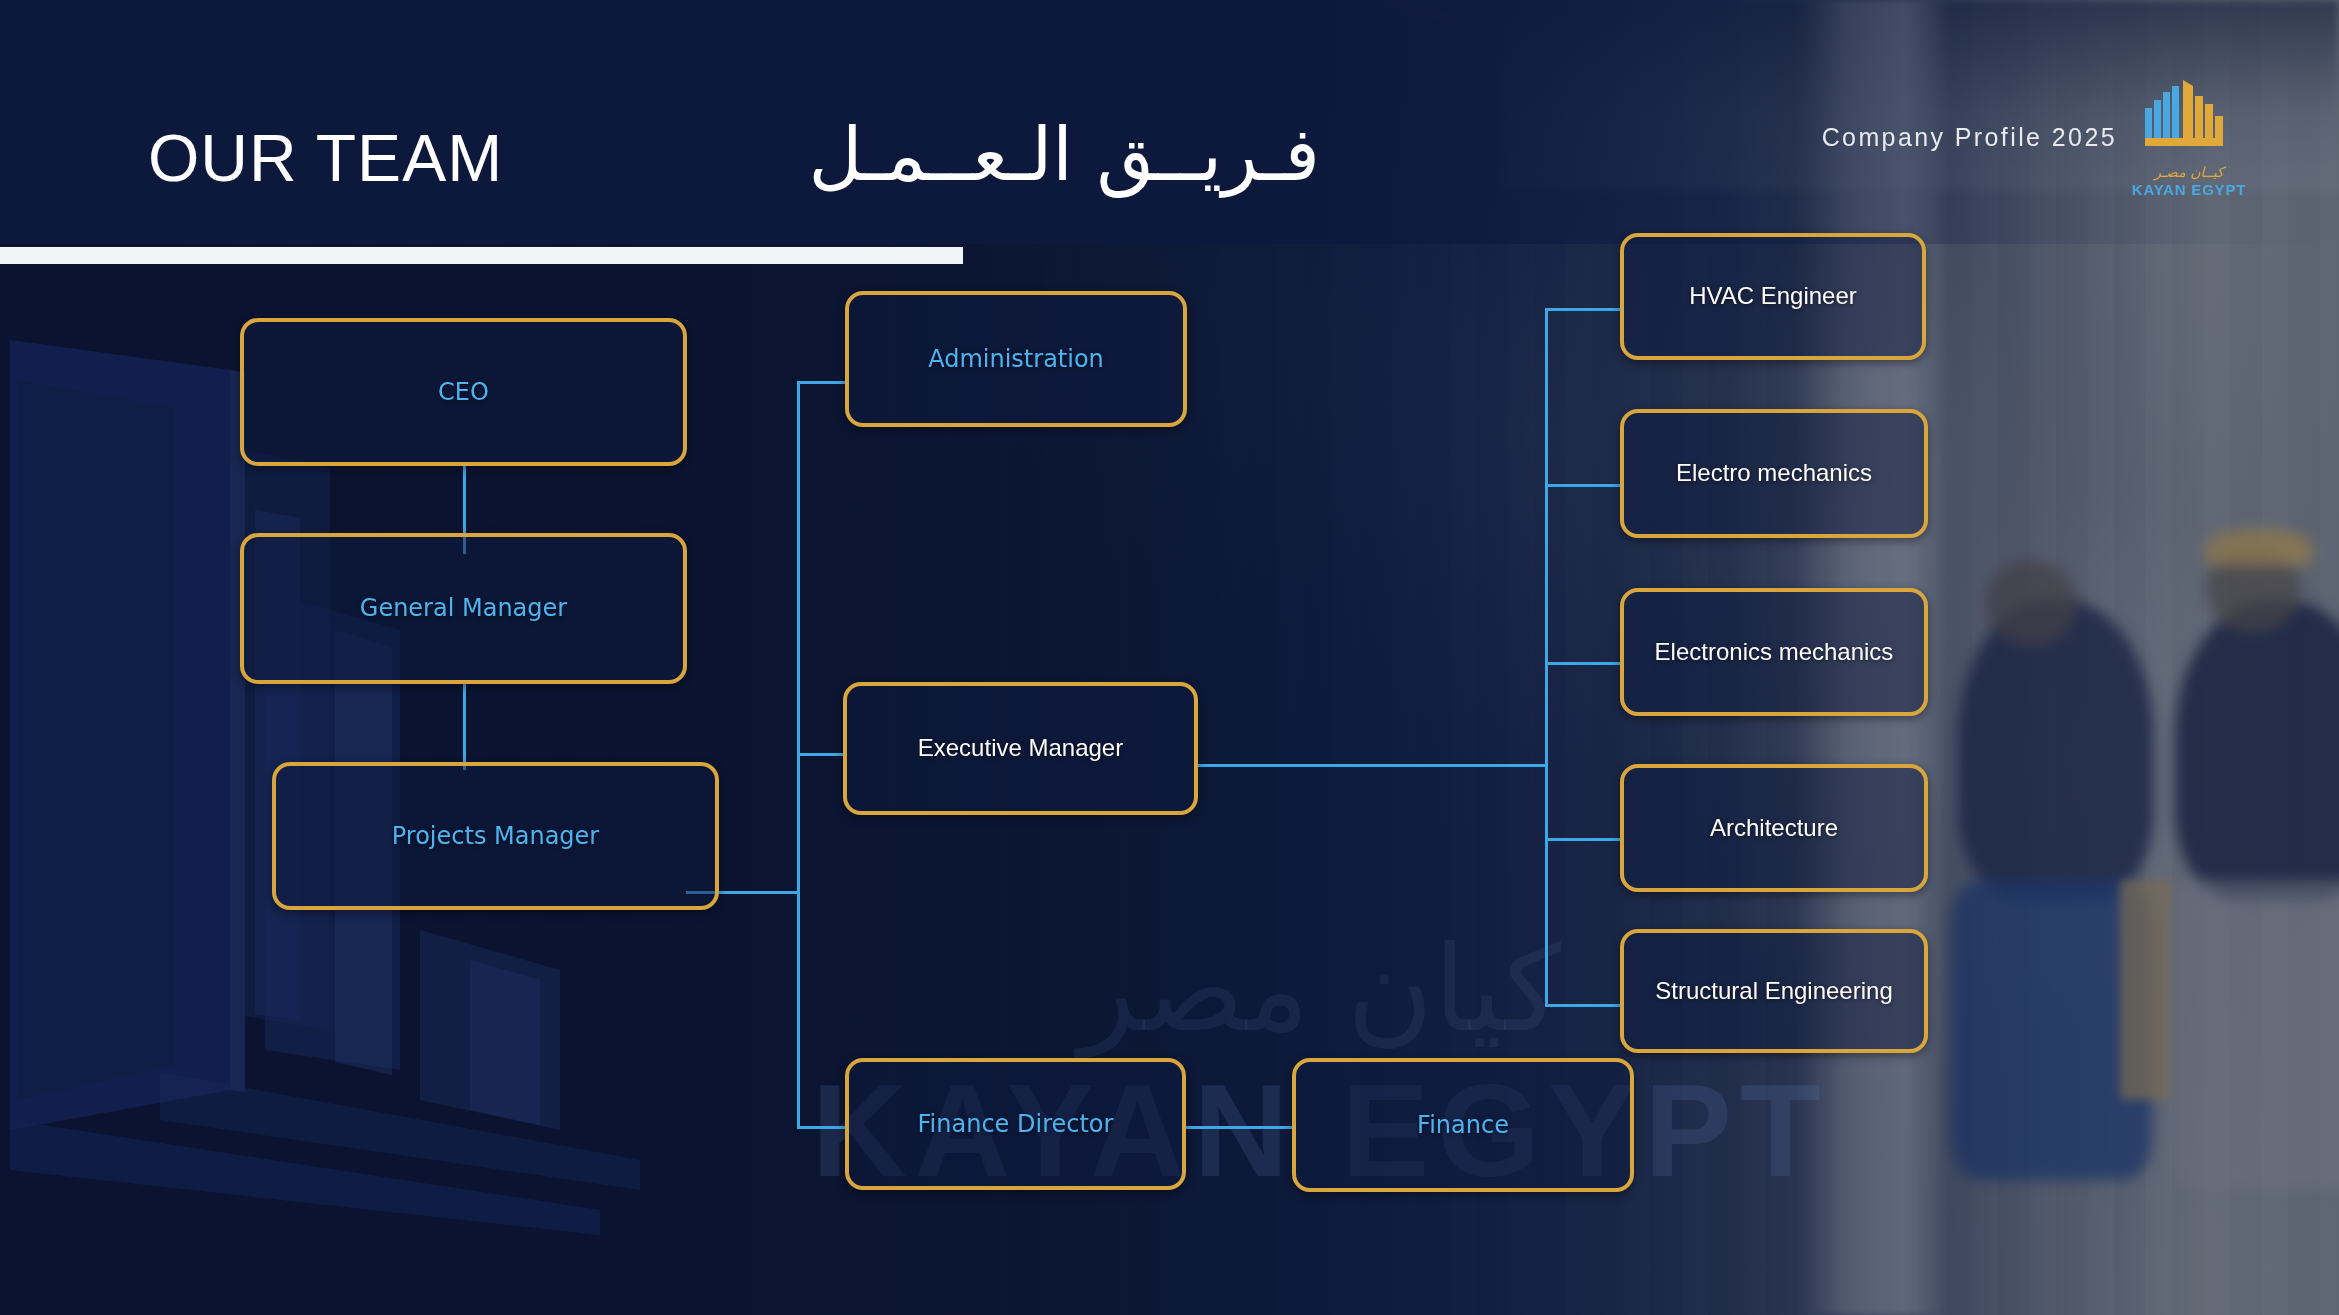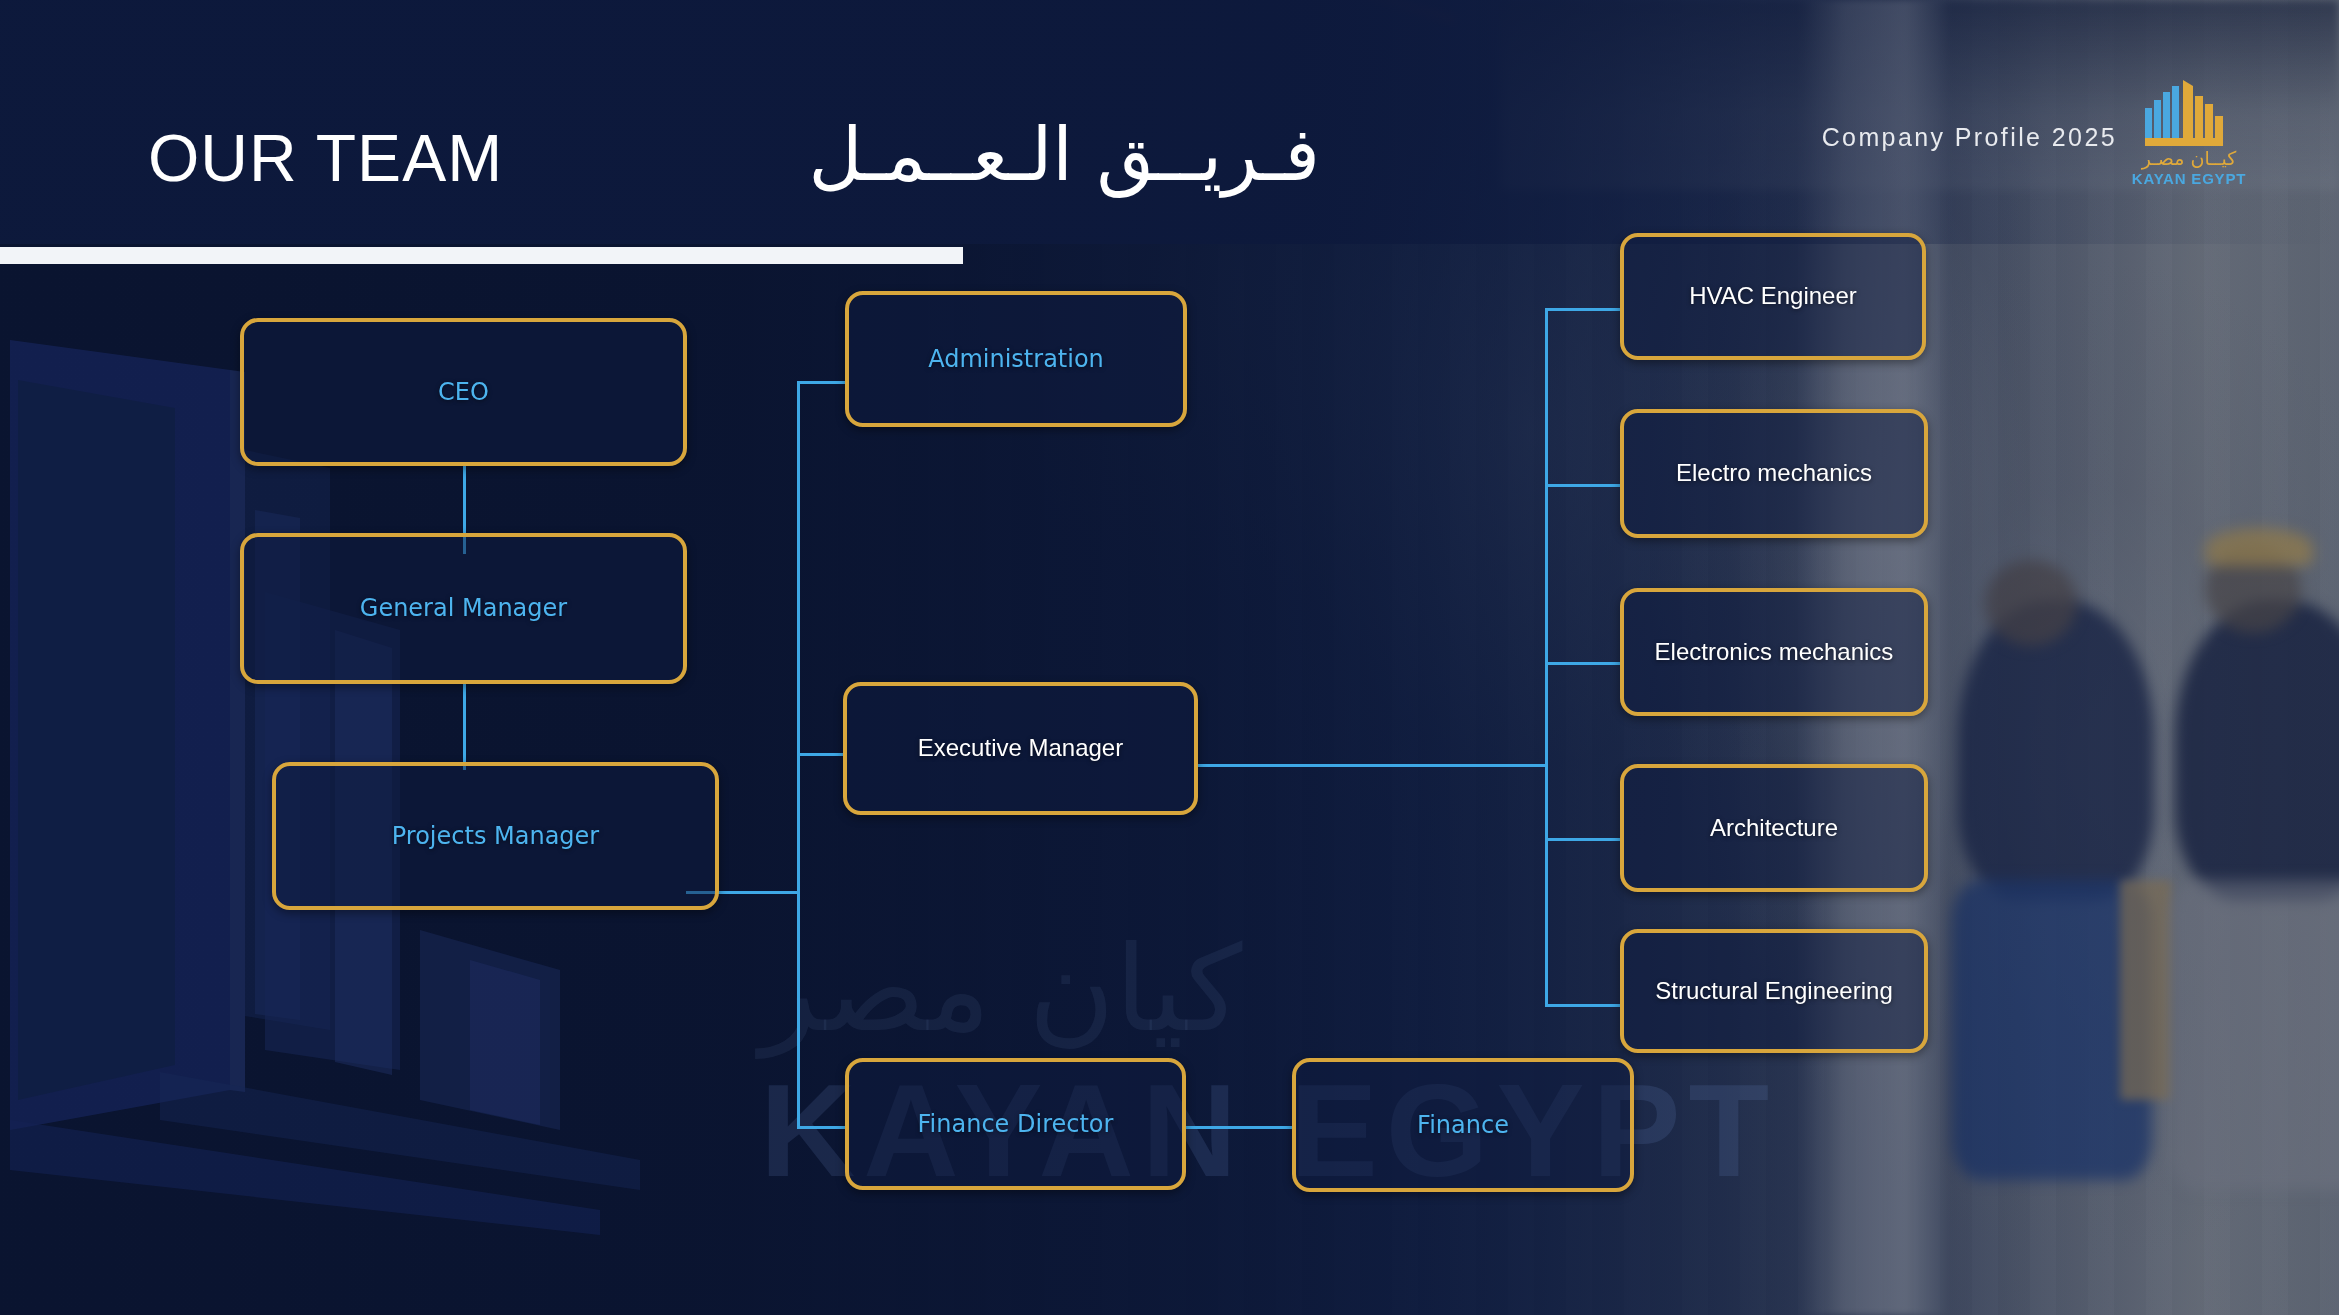--- a/index.html
+++ b/index.html
@@ -71,21 +71,21 @@
       rgba(11,22,52,.88) 50%, rgba(12,24,56,.72) 64%,
       rgba(14,26,58,.52) 76%, rgba(16,28,60,.36) 88%, rgba(18,30,62,.30) 100%);
   }
 
   
   .artwork{ position:absolute; left:0; top:330px; width:700px; height:985px; opacity:.85; }
 
   
   .watermark{
     position:absolute; left:760px; top:930px; width:1120px; height:300px;
-    text-align:left; pointer-events:none;
+    text-align:center; pointer-events:none;
   }
   .wm-ar{
     font-family:"DejaVu Sans", sans-serif;
     font-size:118px; line-height:1;
     color:rgba(120,150,200,.10);
     letter-spacing:6px;
   }
   .wm-en{
     font-family:"Liberation Sans", sans-serif;
     font-weight:bold; font-size:132px; line-height:1.05;
@@ -117,22 +117,22 @@
   }
   .profile-label{
     position:absolute; right:222px; top:123px;
     font-family:"Liberation Sans", sans-serif;
     font-size:25px; font-weight:400; letter-spacing:2.4px;
     color:#e8eaee;
   }
   
   .logo{ position:absolute; right:90px; top:78px; width:120px; height:110px; text-align:center; }
   .logo-ar{
-    font-family:"DejaVu Sans", sans-serif; font-size:19px;
-    color:#e0a93a; line-height:1; letter-spacing:1px; margin-top:3px;
+    font-family:"DejaVu Sans", sans-serif; font-size:14px;
+    color:#e0a93a; line-height:1; letter-spacing:1px; margin-top:19px;font-style:italic;
   }
   .logo-en{
     font-family:"Liberation Sans", sans-serif; font-weight:bold;
     font-size:15px; letter-spacing:.8px; color:#4aa8e0; line-height:1; margin-top:3px;
   }
 
   
   #chart{ position:absolute; inset:0; }
 
   .node{

